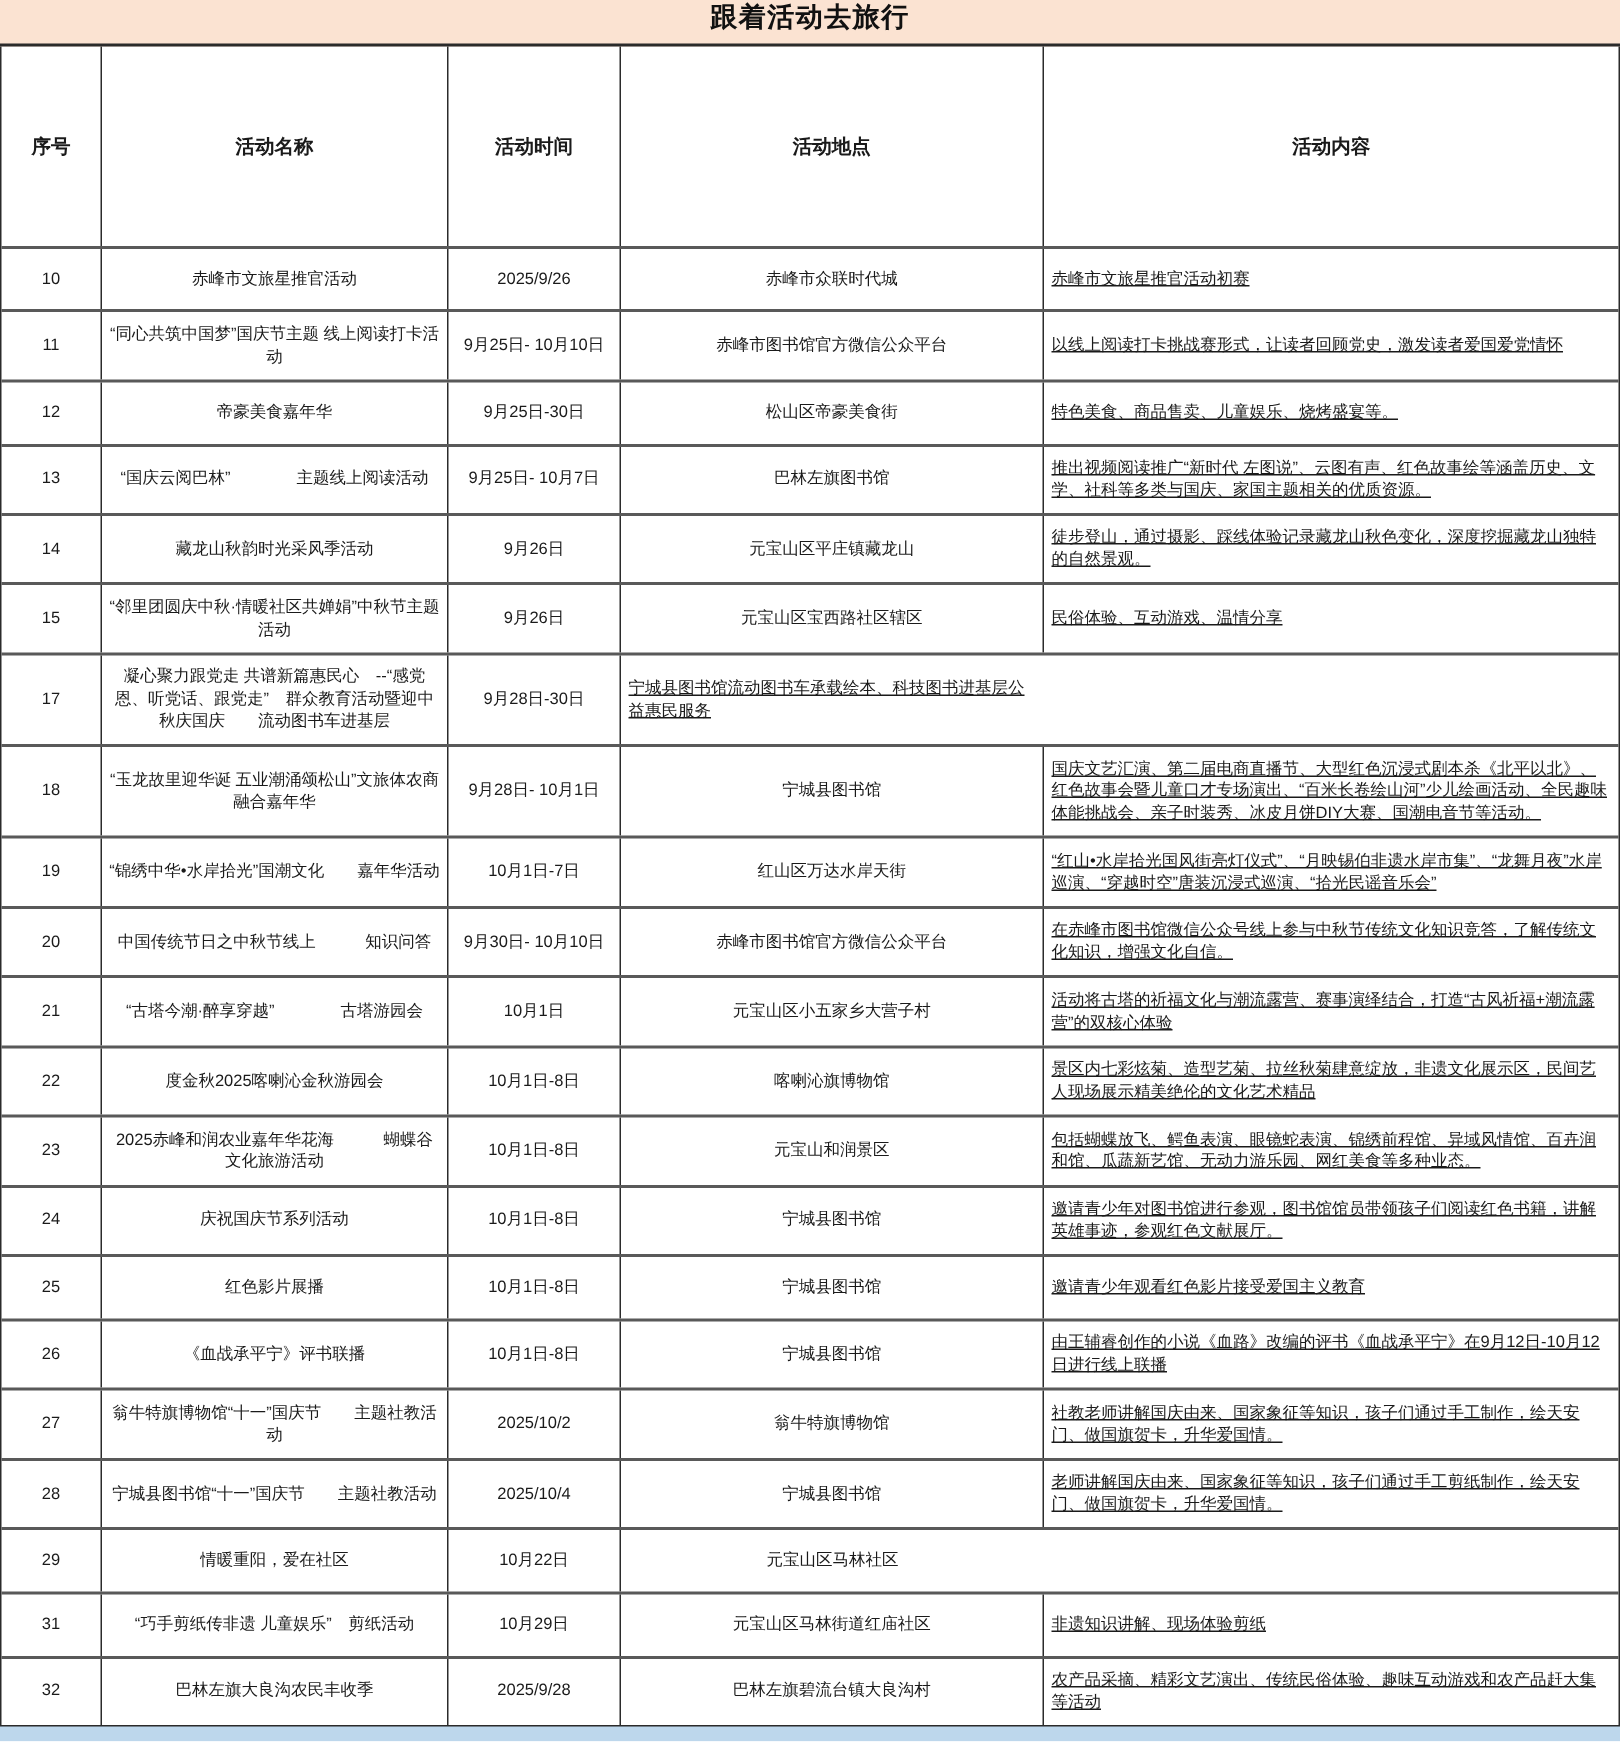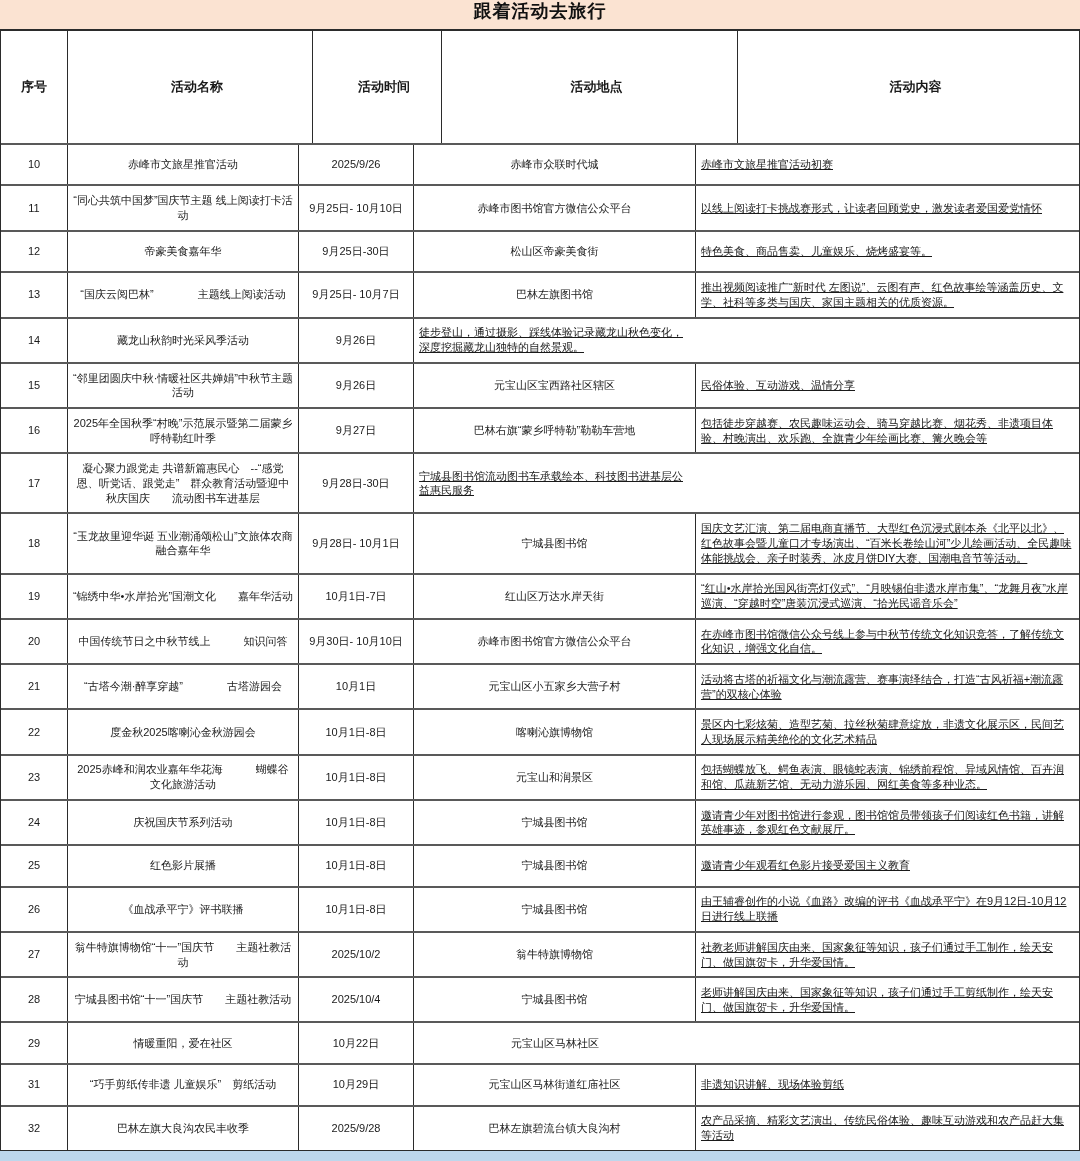--- a/index.html
+++ b/index.html
@@ -22,21 +22,21 @@
   .table{
     flex:1 1 auto;display:flex;flex-direction:column;
     border-left:1.5px solid #2b2b2b;border-right:1.5px solid #2b2b2b;
   }
   .trow{
     display:grid;
     grid-template-columns:67px 231px 115px 282px 1fr;
     border-top:2px solid var(--row-line,#595959);
     flex:1 0 auto;
   }
-  .trow.header{border-top:none;gap:14px;}
+  .trow.header{border-top:none;}
   .trow.header .cell{font-weight:bold;font-size:13px;min-height:33px;}
   .cell{
     border-right:1px solid #2b2b2b;
     display:flex;align-items:center;justify-content:center;
     text-align:center;font-size:11px;line-height:1.35;
     padding:5px 4px;box-sizing:border-box;min-height:36px;
     white-space:pre-wrap;word-break:break-word;
   }
   .cell:last-child{border-right:none;}
   .cell.content{justify-content:flex-start;text-align:left;padding-left:5px;padding-right:6px;text-decoration:underline;}
@@ -87,37 +87,31 @@
           <div class="cell">13</div>
           <div class="cell">“国庆云阅巴林”　　　　主题线上阅读活动</div>
           <div class="cell">9月25日- 10月7日</div>
           <div class="cell">巴林左旗图书馆</div>
           <div class="cell content">推出视频阅读推广“新时代 左图说”、云图有声、红色故事绘等涵盖历史、文学、社科等多类与国庆、家国主题相关的优质资源。</div>
         </div>
         <div class="trow">
           <div class="cell">14</div>
           <div class="cell">藏龙山秋韵时光采风季活动</div>
           <div class="cell">9月26日</div>
+          <div class="cell">元宝山区平庄镇藏龙山</div>
           <div class="cell content">徒步登山，通过摄影、踩线体验记录藏龙山秋色变化，深度挖掘藏龙山独特的自然景观。</div>
         </div>
         <div class="trow">
           <div class="cell">15</div>
           <div class="cell">“邻里团圆庆中秋·情暖社区共婵娟”中秋节主题活动</div>
           <div class="cell">9月26日</div>
           <div class="cell">元宝山区宝西路社区辖区</div>
           <div class="cell content">民俗体验、互动游戏、温情分享</div>
         </div>
         <div class="trow">
-          <div class="cell">16</div>
-          <div class="cell">2025年全国秋季“村晚”示范展示暨第二届蒙乡呼特勒红叶季</div>
-          <div class="cell">9月27日</div>
-          <div class="cell">巴林右旗“蒙乡呼特勒”勒勒车营地</div>
-          <div class="cell content">包括徒步穿越赛、农民趣味运动会、骑马穿越比赛、烟花秀、非遗项目体验、村晚演出、欢乐跑、全旗青少年绘画比赛、篝火晚会等</div>
-        </div>
-        <div class="trow">
           <div class="cell">17</div>
           <div class="cell">凝心聚力跟党走 共谱新篇惠民心　--“感党恩、听党话、跟党走”　群众教育活动暨迎中秋庆国庆　　流动图书车进基层</div>
           <div class="cell">9月28日-30日</div>
           <div class="cell content">宁城县图书馆流动图书车承载绘本、科技图书进基层公益惠民服务</div>
         </div>
         <div class="trow">
           <div class="cell">18</div>
           <div class="cell">“玉龙故里迎华诞 五业潮涌颂松山”文旅体农商融合嘉年华</div>
           <div class="cell">9月28日- 10月1日</div>
           <div class="cell">宁城县图书馆</div>

